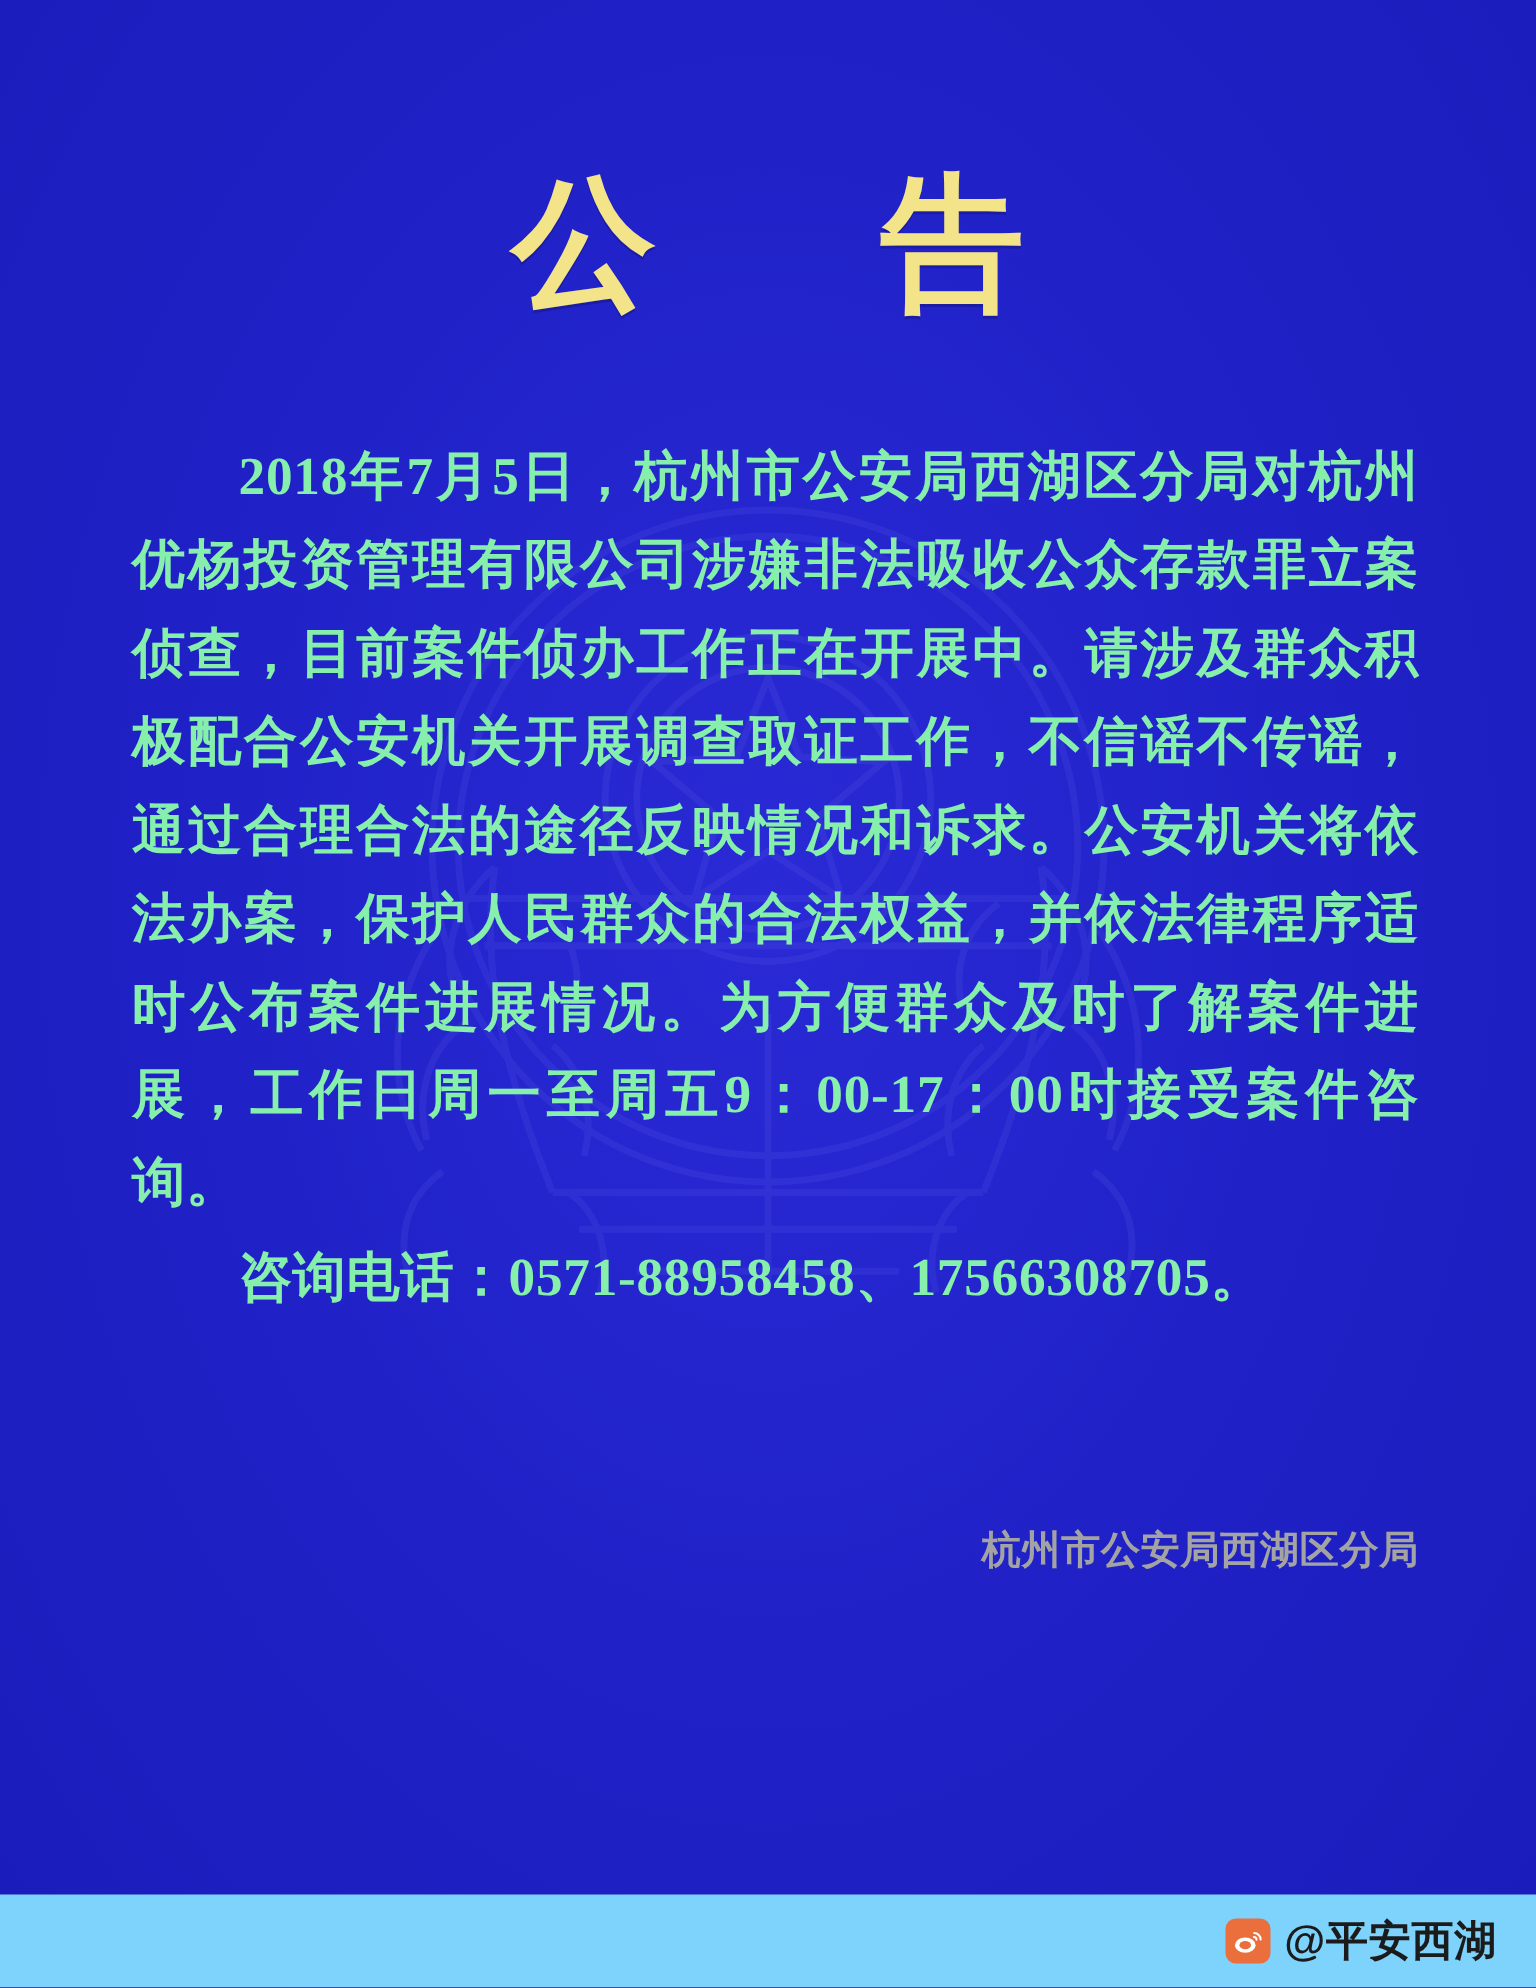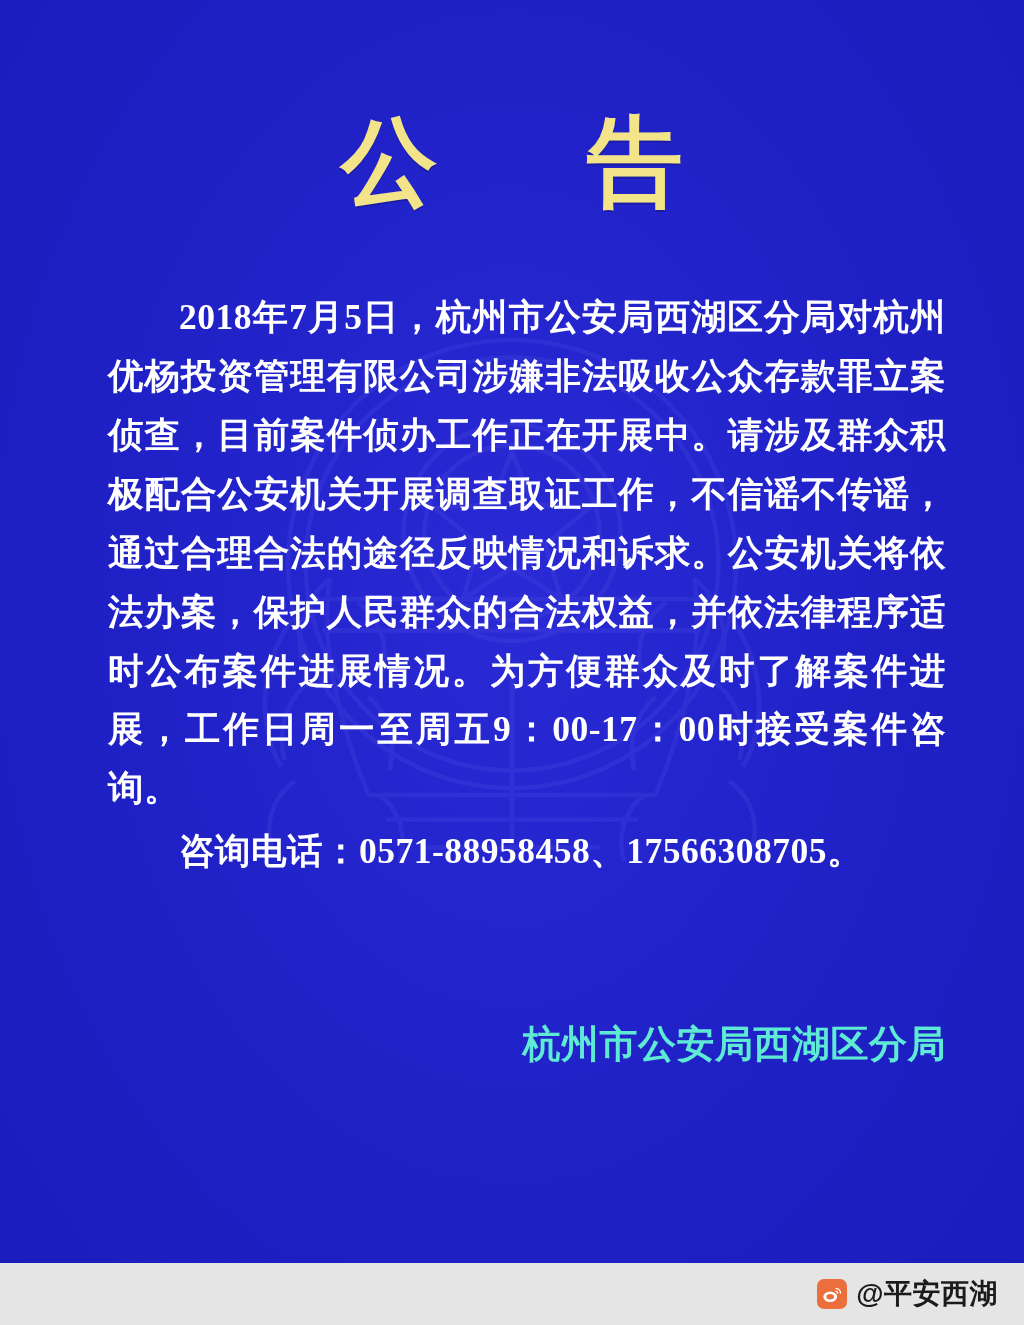--- a/index.html
+++ b/index.html
@@ -55,55 +55,55 @@
     letter-spacing: 0.28em;
     text-indent: 0.28em;
     line-height: 1.1;
     font-family: Liberation Serif, serif;
     text-shadow: 0 2px 0 rgba(0,0,0,0.18);
     margin-top: 38px;
   }
 
   .body-text {
     position: absolute;
-    left: 108px;
+    left: 88px;
     right: 78px;
     top: 288px;
-    color: #ffffff;
+    color: #86efac;
     font-size: 35.5px;
     line-height: 1.66;
     text-align: justify;
     text-justify: inter-ideograph;
     letter-spacing: 0.5px;
     font-weight: bold;
     font-family: "Liberation Serif", "DejaVu Serif", serif;
   }
   .para { margin: 0 0 0 0; }
   .para.indent { text-indent: 2em; }
   .para + .para { margin-top: 4px; }
 
   .signature {
     position: absolute;
     right: 78px;
     top: 1012px;
     text-align: right;
-    color: #5eead4;
-    font-weight: bold;
-    font-size: 38px;
+    color: #a3a3a3;
+    font-weight: bold;
+    font-size: 26px;
     line-height: 1.72;
     letter-spacing: 0.5px;
   }
 
   .footer {
     position: absolute;
     left: 0;
     right: 0;
     bottom: 0;
     height: 62px;
-    background: #e5e5e5;
+    background: #7dd3fc;
     display: flex;
     align-items: center;
     justify-content: flex-end;
     padding-right: 26px;
     box-sizing: border-box;
   }
   .weibo-badge {
     display: flex;
     align-items: center;
     gap: 9px;

